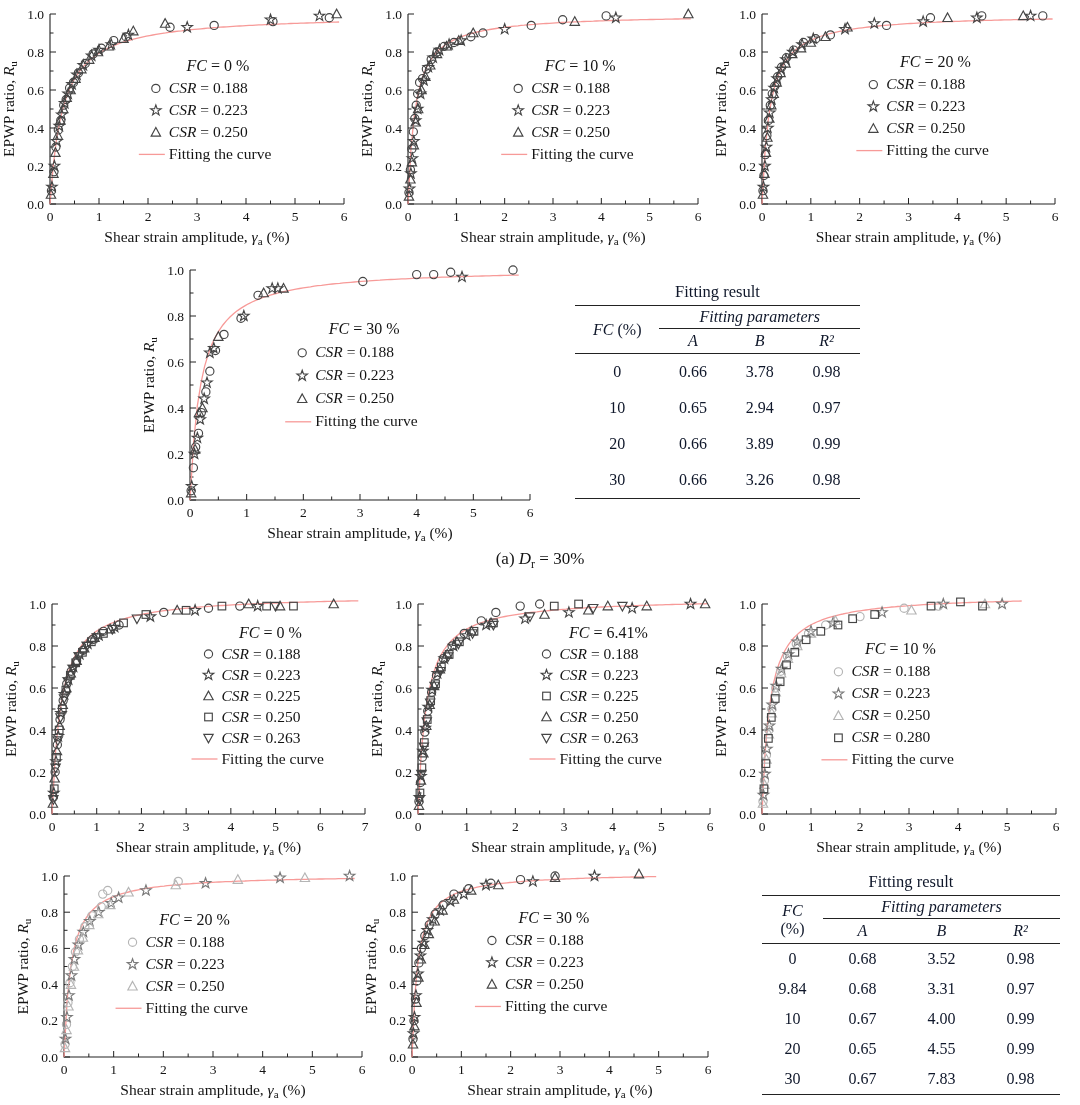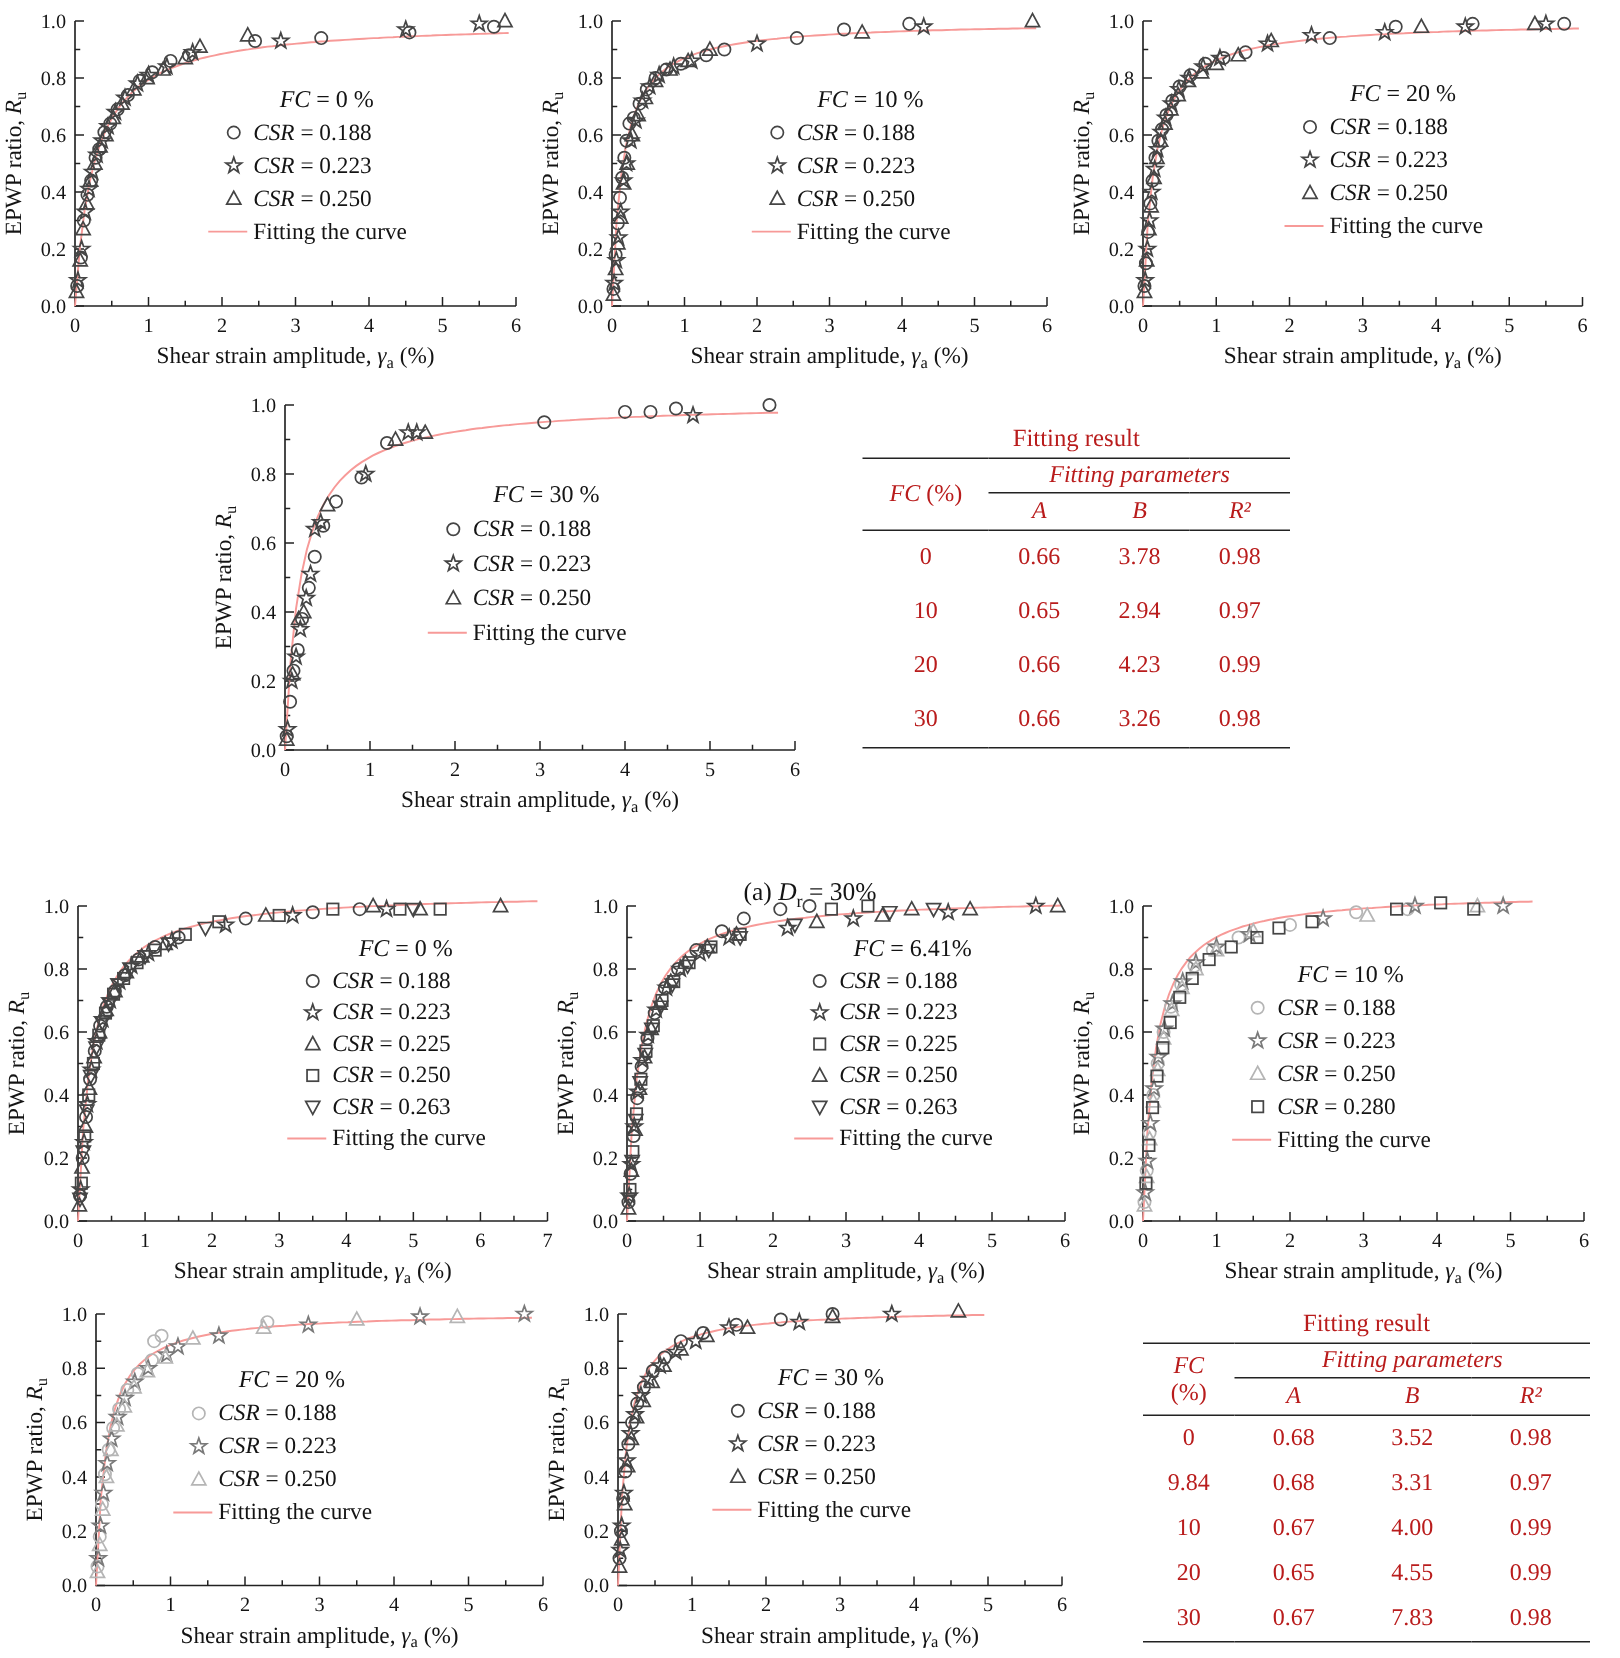--- a/index.html
+++ b/index.html
@@ -3,21 +3,21 @@
 <meta charset="utf-8">
 <style>
   html,body{margin:0;padding:0;background:#fff;}
   #fig{position:relative;width:1080px;height:1105px;background:#fff;overflow:hidden;
        font-family:"Liberation Serif","DejaVu Serif",serif;color:#111;}
   .plot{position:absolute;}
   .plot svg text{font-family:"Liberation Serif","DejaVu Serif",serif;fill:#141414;}
   .caption{position:absolute;left:0;width:100%;text-align:center;font-size:17px;color:#141414;}
   .caption i{font-style:italic;}
   .caption sub{font-size:12px;}
-  .fit-table{position:absolute;color:#b91c1c;}
+  .fit-table{position:absolute;color:#0f172a;}
   .ft-title{text-align:center;font-size:16.5px;padding-bottom:3px;}
   table.ft{border-collapse:collapse;width:100%;border-top:1.6px solid #222;}
   table.ft th,table.ft td{font-weight:normal;text-align:center;font-size:16px;padding:3px 2px;}
   table.ft .th-group{border-bottom:1.1px solid #222;padding:2px 2px;font-style:italic;}
   table.ft .th-corner,table.ft .th-sub{border-bottom:1.6px solid #222;}
   table.ft .ital{font-style:italic;}
   table.ft tbody tr:last-child td{border-bottom:1.6px solid #222;}
   table.ft.t1 tbody td{padding:9px 2px;}
   table.ft.t2 tbody td{padding:6px 2px;}
 </style>
@@ -490,34 +490,34 @@
           </tr>
           <tr>
             <td>10</td>
             <td>0.65</td>
             <td>2.94</td>
             <td>0.97</td>
           </tr>
           <tr>
             <td>20</td>
             <td>0.66</td>
-            <td>4.23</td>
+            <td>3.89</td>
             <td>0.99</td>
           </tr>
           <tr>
             <td>30</td>
             <td>0.66</td>
             <td>3.26</td>
             <td>0.98</td>
           </tr>
         </tbody>
       </table>
     </div>
 
-  <div class="caption" style="top:549px;margin-top:36px;"><span>(a) </span><i>D</i><sub>r</sub><span> = 30%</span></div>
+  <div class="caption" style="top:549px;"><span>(a) </span><i>D</i><sub>r</sub><span> = 30%</span></div>
 
   <div class="plot" style="left: 2px; top: 590px;"><svg width="375" height="272" viewBox="0 0 375 272">
         <path d="M 50 14 L 50 224 L 363 224" fill="none" stroke="#222222" stroke-width="1.1"></path>
         <g>
           <line x1="50" y1="224" x2="50" y2="218" stroke="#222222" stroke-width="1"></line>
           <text x="50" y="241" text-anchor="middle" font-size="13.5">0</text>
           <line x1="94.71428571428572" y1="224" x2="94.71428571428572" y2="218" stroke="#222222" stroke-width="1"></line>
           <text x="94.71428571428572" y="241" text-anchor="middle" font-size="13.5">1</text>
           <line x1="139.42857142857144" y1="224" x2="139.42857142857144" y2="218" stroke="#222222" stroke-width="1"></line>
           <text x="139.42857142857144" y="241" text-anchor="middle" font-size="13.5">2</text>

